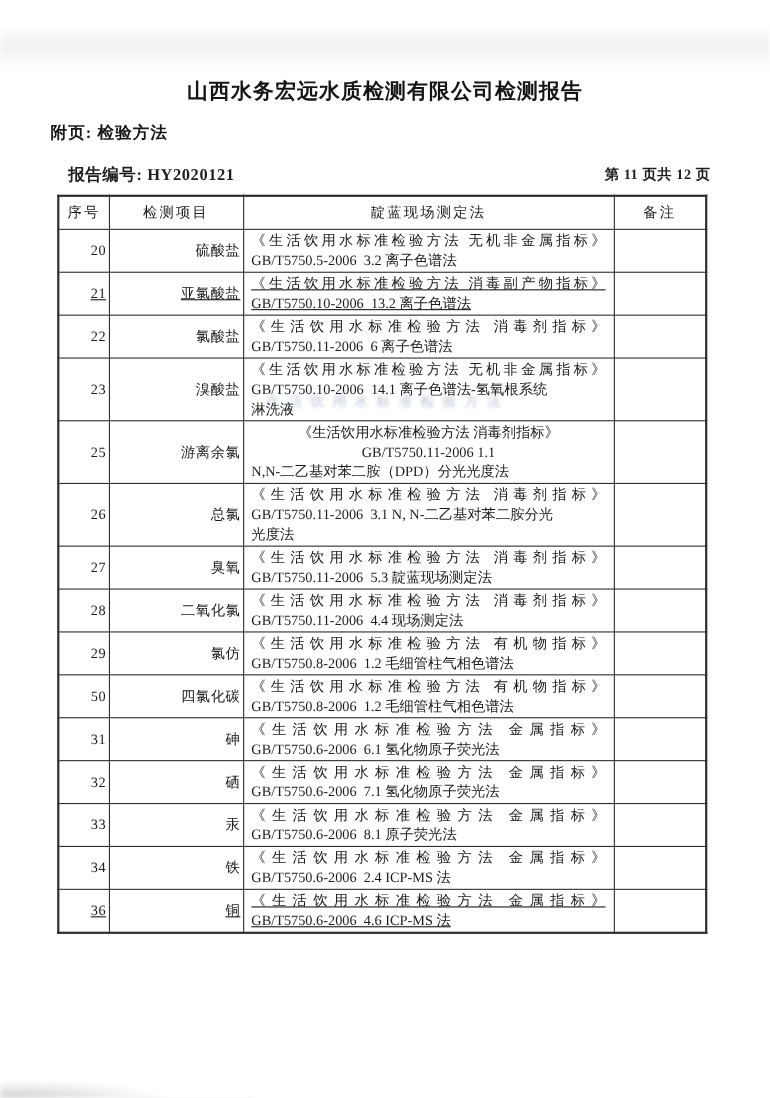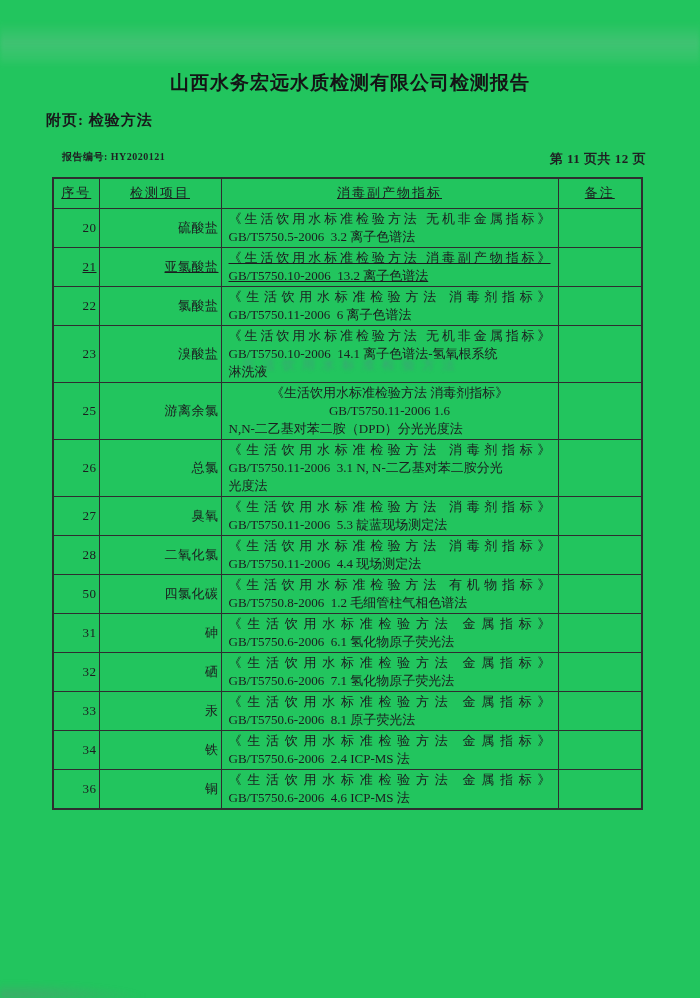--- a/index.html
+++ b/index.html
@@ -5,21 +5,21 @@
   html, body { margin: 0; padding: 0; }
   body {
     width: 700px; height: 998px;
     background: #e9e9ea;
     font-family: "Liberation Serif", "DejaVu Serif", serif;
     color: #1f1f22;
   }
   .page {
     position: relative;
     width: 700px; height: 998px;
-    background: #22c55e;
+    background: #ffffff;
     overflow: hidden;
   }
   
   .scan-band {
     position: absolute; left: 0; top: 22px; width: 700px; height: 46px;
     background: linear-gradient(180deg, rgba(185,187,198,0.00) 0%, rgba(185,187,198,0.20) 45%, rgba(205,206,214,0.10) 75%, rgba(255,255,255,0) 100%);
     filter: blur(2px);
     pointer-events: none;
   }
   .corner-shade {
@@ -33,21 +33,21 @@
     font-size: 19px; font-weight: 700; letter-spacing: 1px;
     color: #141416;
   }
   .doc-subtitle {
     position: absolute; left: 46px; top: 111px;
     font-size: 15px; font-weight: 700; letter-spacing: 1px;
     color: #18181a;
   }
   .meta-report-no {
     position: absolute; left: 62px; top: 150px;
-    font-size: 10px; font-weight: 600; letter-spacing: 0.5px;
+    font-size: 15px; font-weight: 600; letter-spacing: 0.5px;
   }
   .meta-page-indicator {
     position: absolute; right: 54px; top: 150px;
     font-size: 13px; font-weight: 600; letter-spacing: 0.5px; text-align: right;
   }
   
   .bleed-through {
     position: absolute; left: 242px; top: 356px; width: 400px;
     font-size: 13px; letter-spacing: 7px;
     color: rgba(95, 122, 152, 0.42);
@@ -60,21 +60,21 @@
     width: 589px;
     border-collapse: collapse;
     table-layout: fixed;
     font-size: 13px;
     color: #1c1c1f;
   }
   table.methods, table.methods td, table.methods th {
     border: 1px solid #2e2e30;
   }
   table.methods { border-width: 2px; }
-  table.methods thead tr { height: 30px; text-decoration: underline; }
+  table.methods thead tr { height: 30px; }
   table.methods th {
     font-weight: 400;
     text-align: center;
     letter-spacing: 2px;
     padding: 0;
   }
   td.cell-no, td.cell-item {
     text-align: right;
     vertical-align: middle;
     padding: 0 2px;
@@ -121,21 +121,21 @@
     <colgroup>
       <col style="width:46px">
       <col style="width:122px">
       <col style="width:337px">
       <col style="width:84px">
     </colgroup>
     <thead>
       <tr>
         <th>序号</th>
         <th>检测项目</th>
-        <th>消毒副产物指标</th>
+        <th>靛蓝现场测定法</th>
         <th>备注</th>
       </tr>
     </thead>
     <tbody>
         <tr style="height: 38px;">
           <td class="cell-no">20</td>
           <td class="cell-item">硫酸盐</td>
           <td class="cell-std">
             <div class="std-line justify">《生活饮用水标准检验方法 无机非金属指标》</div>
             <div class="std-line">GB/T5750.5-2006  3.2 离子色谱法</div>
@@ -168,21 +168,21 @@
             <div class="std-line">GB/T5750.10-2006  14.1 离子色谱法-氢氧根系统</div>
             <div class="std-line">淋洗液</div>
           </td>
           <td class="cell-remark"></td>
         </tr>
         <tr style="height: 57px;">
           <td class="cell-no">25</td>
           <td class="cell-item">游离余氯</td>
           <td class="cell-std">
             <div class="std-line center">《生活饮用水标准检验方法 消毒剂指标》</div>
-            <div class="std-line center">GB/T5750.11-2006 1.6</div>
+            <div class="std-line center">GB/T5750.11-2006 1.1</div>
             <div class="std-line">N,N-二乙基对苯二胺（DPD）分光光度法</div>
           </td>
           <td class="cell-remark"></td>
         </tr>
         <tr style="height: 57px;">
           <td class="cell-no">26</td>
           <td class="cell-item">总氯</td>
           <td class="cell-std">
             <div class="std-line justify">《生活饮用水标准检验方法 消毒剂指标》</div>
             <div class="std-line">GB/T5750.11-2006  3.1 N, N-二乙基对苯二胺分光</div>
@@ -202,20 +202,29 @@
         <tr style="height: 38px;">
           <td class="cell-no">28</td>
           <td class="cell-item">二氧化氯</td>
           <td class="cell-std">
             <div class="std-line justify">《生活饮用水标准检验方法 消毒剂指标》</div>
             <div class="std-line">GB/T5750.11-2006  4.4 现场测定法</div>
           </td>
           <td class="cell-remark"></td>
         </tr>
         <tr style="height: 38px;">
+          <td class="cell-no">29</td>
+          <td class="cell-item">氯仿</td>
+          <td class="cell-std">
+            <div class="std-line justify">《生活饮用水标准检验方法 有机物指标》</div>
+            <div class="std-line">GB/T5750.8-2006  1.2 毛细管柱气相色谱法</div>
+          </td>
+          <td class="cell-remark"></td>
+        </tr>
+        <tr style="height: 38px;">
           <td class="cell-no">50</td>
           <td class="cell-item">四氯化碳</td>
           <td class="cell-std">
             <div class="std-line justify">《生活饮用水标准检验方法 有机物指标》</div>
             <div class="std-line">GB/T5750.8-2006  1.2 毛细管柱气相色谱法</div>
           </td>
           <td class="cell-remark"></td>
         </tr>
         <tr style="height: 38px;">
           <td class="cell-no">31</td>
@@ -246,21 +255,21 @@
         </tr>
         <tr style="height: 38px;">
           <td class="cell-no">34</td>
           <td class="cell-item">铁</td>
           <td class="cell-std">
             <div class="std-line justify">《生活饮用水标准检验方法 金属指标》</div>
             <div class="std-line">GB/T5750.6-2006  2.4 ICP-MS 法</div>
           </td>
           <td class="cell-remark"></td>
         </tr>
-        <tr style="height: 38px;">
+        <tr style="height: 38px; text-decoration: underline;">
           <td class="cell-no">36</td>
           <td class="cell-item">铜</td>
           <td class="cell-std">
             <div class="std-line justify">《生活饮用水标准检验方法 金属指标》</div>
             <div class="std-line">GB/T5750.6-2006  4.6 ICP-MS 法</div>
           </td>
           <td class="cell-remark"></td>
         </tr>
       </tbody>
   </table>

